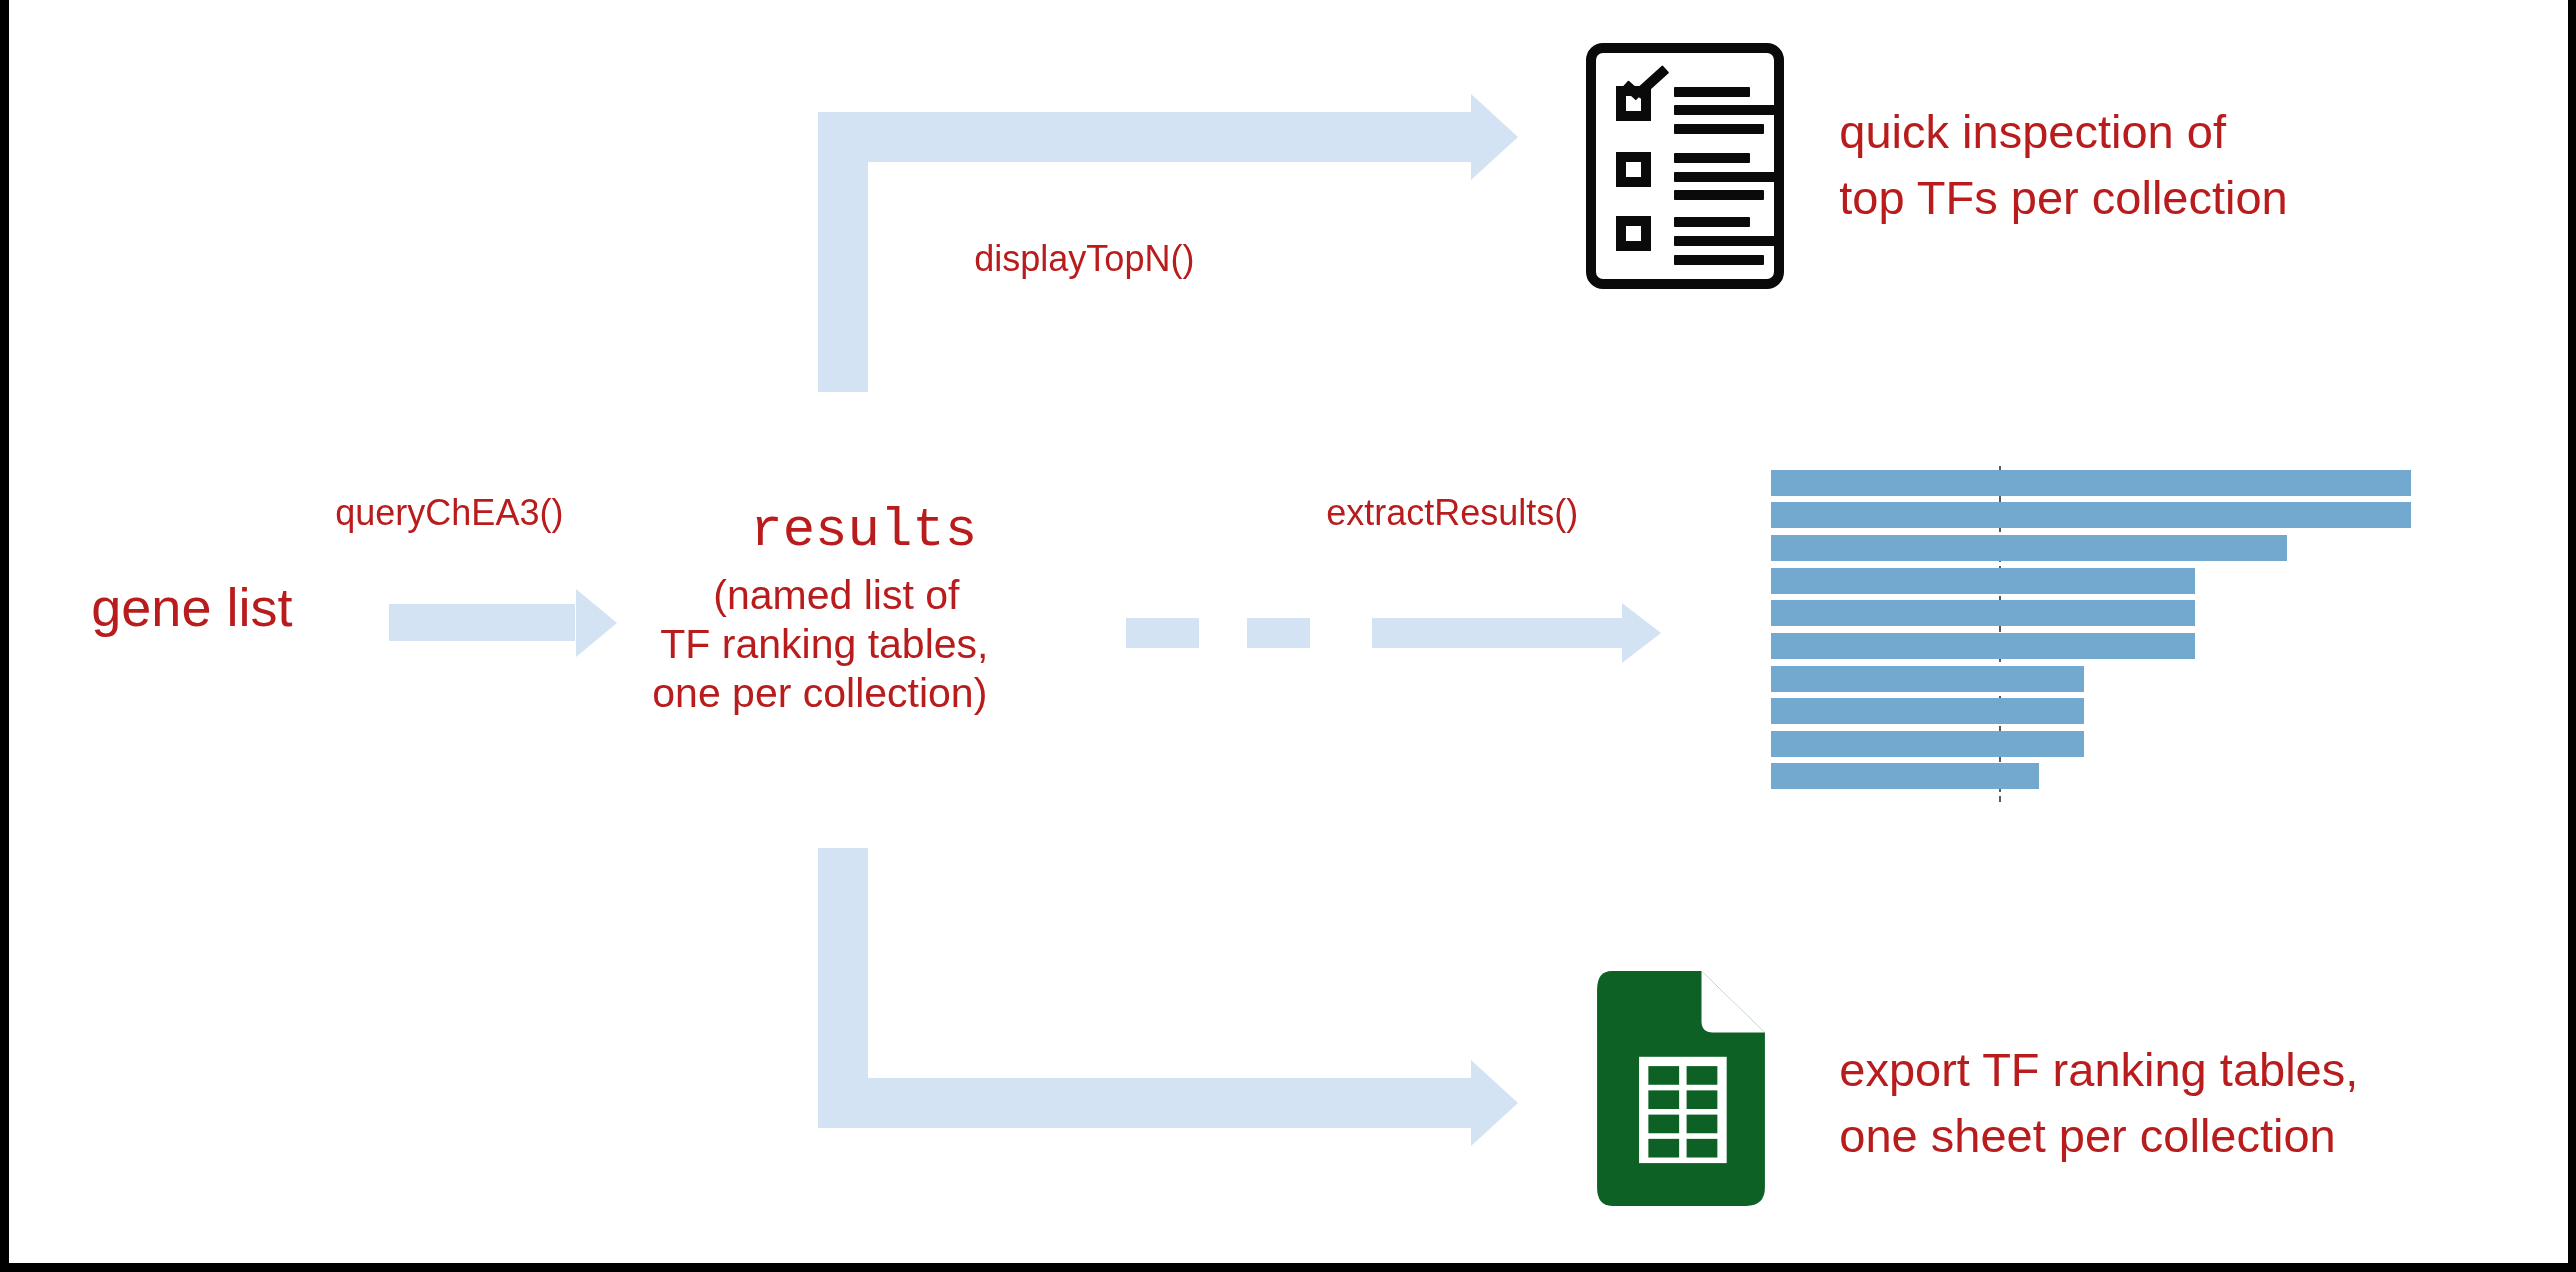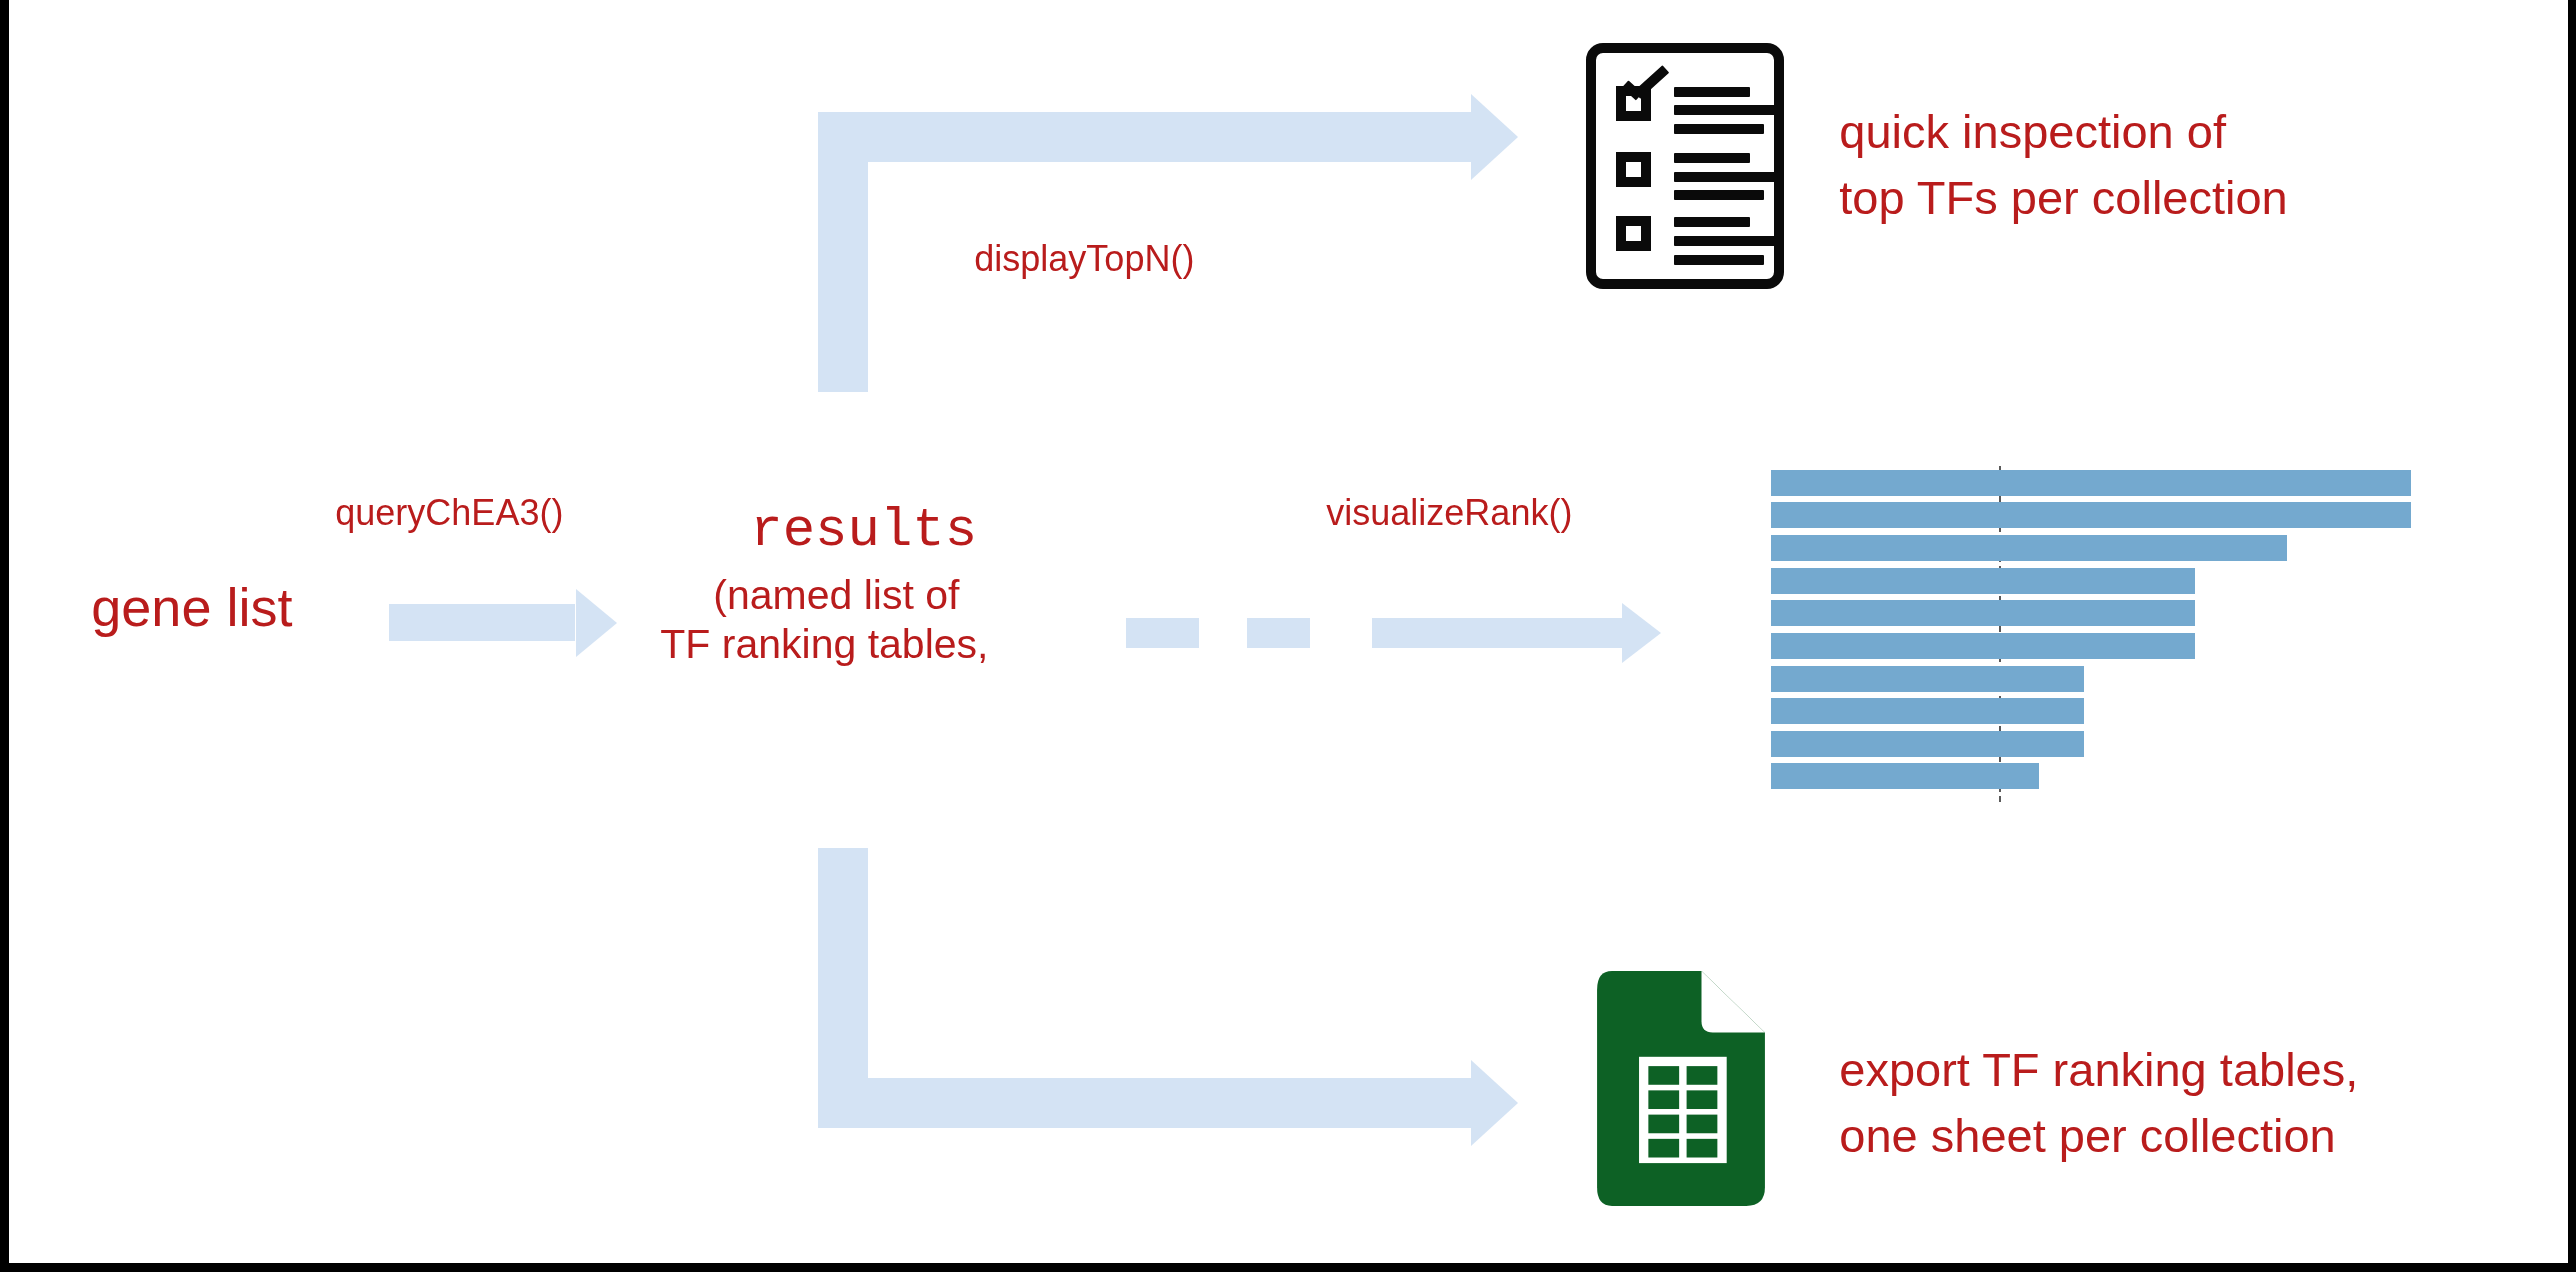--- a/index.html
+++ b/index.html
@@ -182,22 +182,23 @@
 
     <div class="abar" style="left:380px; top:604px; width:186px; height:37px;"></div>
     <div class="ahead" style="left:567px; top:589px;
                 border-top:34px solid transparent;
                 border-bottom:34px solid transparent;
                 border-left:41px solid #d4e3f4;"></div>
 
     <span class="txt big" style="left:741px; top:499px;font-family:Liberation Mono, monospace;">results</span>
     <span class="txt small" style="left:704px; top:571px;">(named list of</span>
     <span class="txt small" style="left:651px; top:620px;">TF ranking tables,</span>
-
-    <span class="txt fn" style="left:1317px; top:492px;">visualizeRank()</span>
+    <span class="txt small" style="left:643px; top:669px;">one per collection)</span>
+
+    <span class="txt fn" style="left:1317px; top:492px;">extractResults()</span>
 
     <div class="abar" style="left:1117px; top:618px; width:73px; height:30px;"></div>
     <div class="abar" style="left:1238px; top:618px; width:63px; height:30px;"></div>
     <div class="abar" style="left:1363px; top:618px; width:250px; height:30px;"></div>
     <div class="ahead" style="left:1613px; top:603px;
                 border-top:30px solid transparent;
                 border-bottom:30px solid transparent;
                 border-left:39px solid #d4e3f4;"></div>
 
     <div id="chart">

